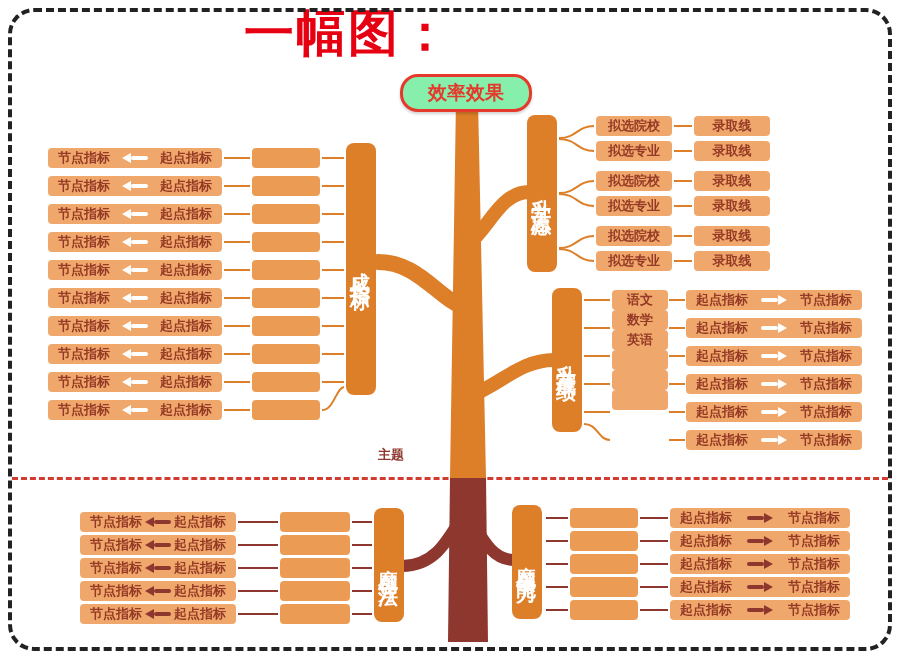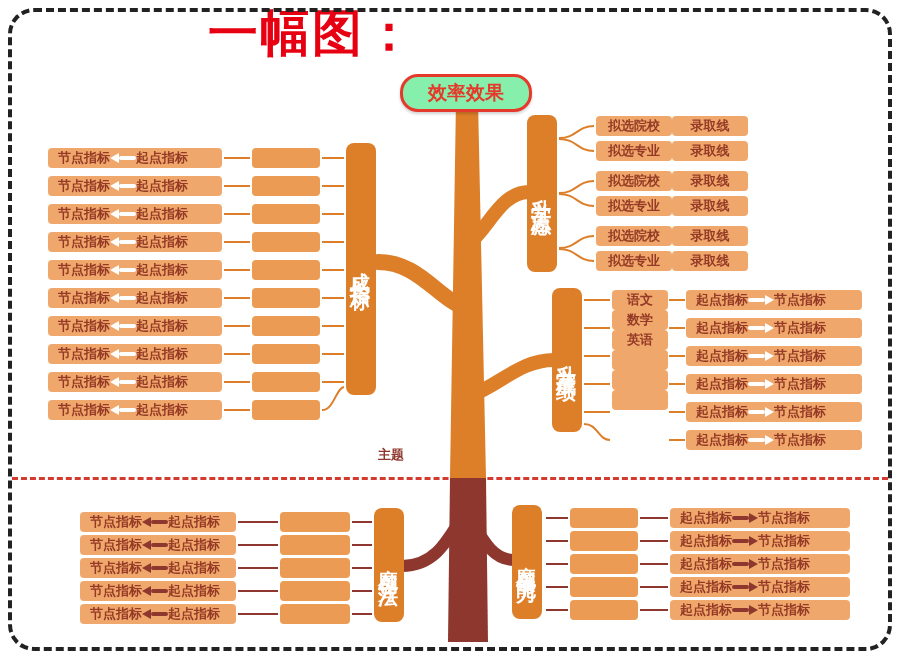--- a/index.html
+++ b/index.html
@@ -1,46 +1,46 @@
 <!DOCTYPE html>
 <html><head>
 <meta charset="utf-8">
 <style>
   html,body{margin:0;padding:0;background:#fff;}
   .stage{position:relative;width:900px;height:659px;background:#fff;overflow:hidden;
          font-family:"Liberation Sans","DejaVu Sans",sans-serif;}
   .frame{position:absolute;inset:8px;border:4px dashed #222;border-radius:26px;
          pointer-events:none;z-index:6;}
-  .title{position:absolute;left:208px;top:0px;font-size:50px;font-weight:900;
+  .title{position:absolute;left:244px;top:0px;font-size:50px;font-weight:900;
          color:#E60012;letter-spacing:2px;z-index:4;}
   .root-pill{position:absolute;left:400px;top:74px;width:126px;height:32px;background:#86efac;
          border:3px solid #E5392B;border-radius:18px;color:#E5392B;font-weight:bold;
          font-size:19px;display:flex;align-items:center;justify-content:center;z-index:4;
          box-shadow:0 2px 3px rgba(0,0,0,.18);}
   .divider{position:absolute;left:12px;right:12px;top:477px;border-top:3px dashed #D23B2F;z-index:1;}
   .div-label{position:absolute;color:#8E372E;font-weight:bold;z-index:3;}
   .div-label.theme{left:378px;top:446px;font-size:13px;}
   .div-label.tmpl{left:476px;top:457px;font-size:19px;letter-spacing:4px;}
   svg.lines{position:absolute;left:0;top:0;z-index:2;}
   .vbox{position:absolute;background:#DD7E28;border-radius:8px;color:#fff;display:flex;
         align-items:center;justify-content:center;z-index:3;}
   .vbox span{writing-mode:vertical-rl;text-orientation:upright;font-weight:bold;
         font-size:20px;letter-spacing:6px;}
   .col{position:absolute;display:flex;flex-direction:column;z-index:3;}
   .bar{--ac:#fff;height:20px;background:#F0A76B;border-radius:4px;color:#943A26;
        font-size:13px;font-weight:bold;display:flex;align-items:center;
-       justify-content:flex-start;padding:0 10px;box-sizing:border-box;}
+       justify-content:space-between;padding:0 10px;box-sizing:border-box;}
   .box{height:20px;background:#F0A76B;border-radius:4px;color:#943A26;font-size:13px;
        font-weight:bold;display:flex;align-items:center;justify-content:center;
        box-sizing:border-box;}
   .conn{height:20px;background:#EC9B55;border-radius:4px;}
   #growth-rows{left:48px;top:148px;gap:8px;}   #growth-rows .bar{width:174px;}
   #growth-conns{left:252px;top:148px;gap:8px;} #growth-conns .conn{width:68px;}
   #asp-rows{left:596px;top:116px;gap:5px;}
-  .asp-row{display:flex;align-items:center;}
+  .asp-row{display:flex;align-items:center;gap:22px;}
   .asp-row:nth-child(3),.asp-row:nth-child(5){margin-top:5px;}
   .asp-main{width:76px;} .asp-sub{width:76px;}
   #score-mids{left:612px;top:290px;} #score-mids .box{width:56px;}
   #score-rows{left:686px;top:290px;gap:8px;} #score-rows .bar{width:176px;}
   #method-rows{left:80px;top:512px;gap:3px;}  #method-rows .bar{width:156px;--ac:#8E372E;}
   #method-conns{left:280px;top:512px;gap:3px;} #method-conns .conn{width:70px;}
   #ability-conns{left:570px;top:508px;gap:3px;} #ability-conns .conn{width:68px;}
   #ability-rows{left:670px;top:508px;gap:3px;} #ability-rows .bar{width:180px;--ac:#8E372E;}
   #growth-box{left:346px;top:143px;width:30px;height:252px;}
   #asp-box{left:527px;top:115px;width:30px;height:157px;}

